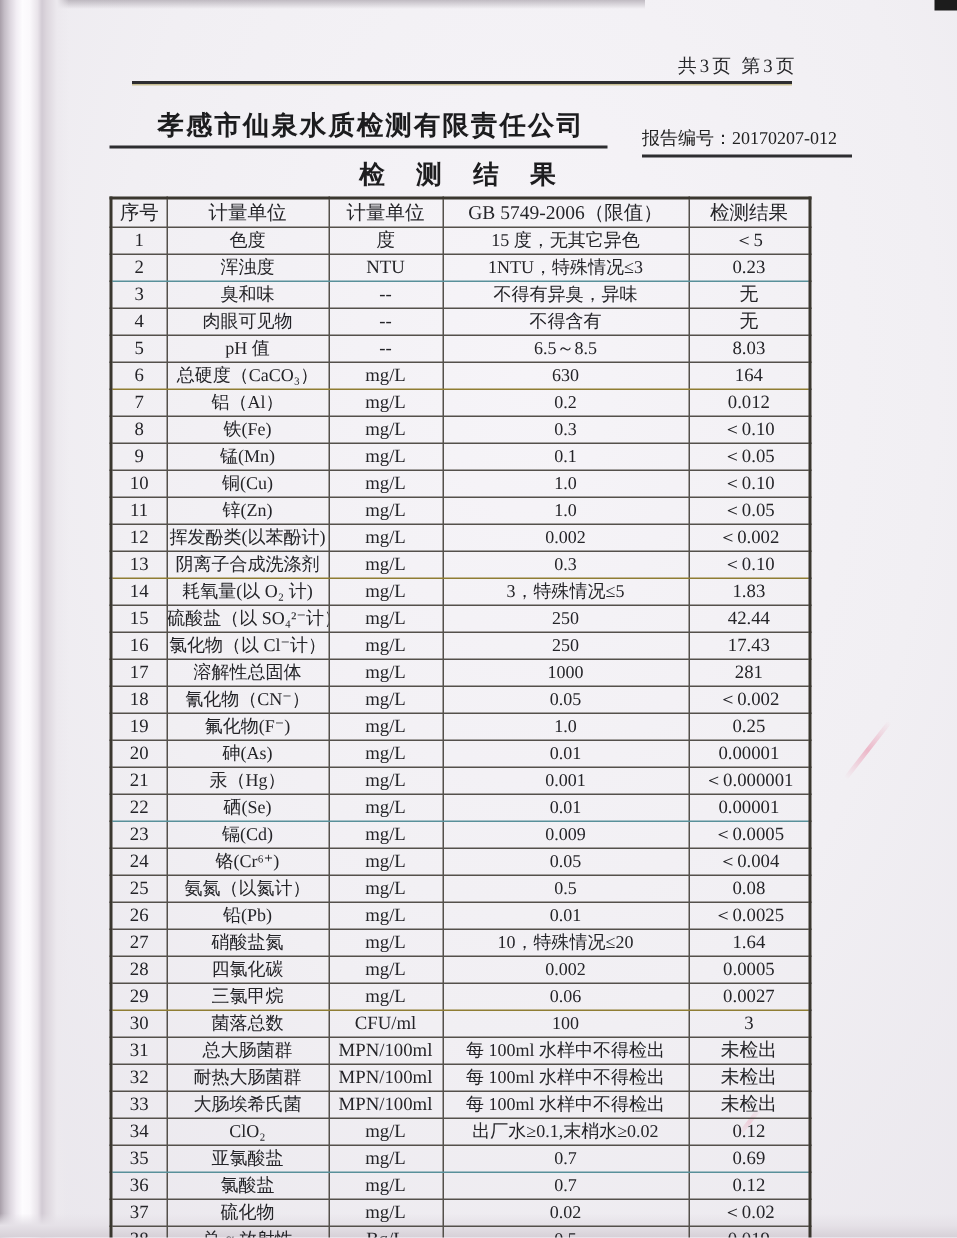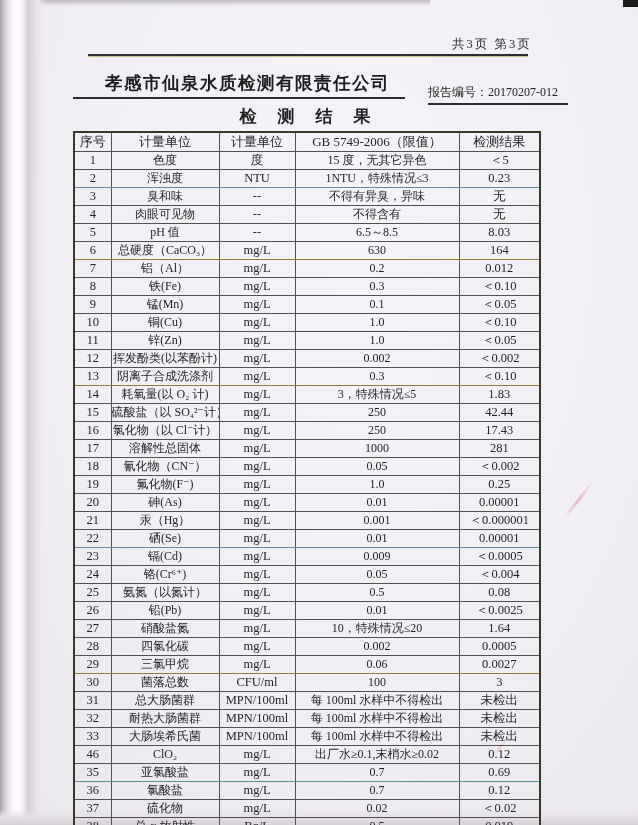--- a/index.html
+++ b/index.html
@@ -345,21 +345,21 @@
           <td>未检出</td>
         </tr>
         <tr>
           <td>33</td>
           <td>大肠埃希氏菌</td>
           <td>MPN/100ml</td>
           <td>每 100ml 水样中不得检出</td>
           <td>未检出</td>
         </tr>
         <tr>
-          <td>46</td>
+          <td>34</td>
           <td>ClO₂</td>
           <td>mg/L</td>
           <td>出厂水≥0.1,末梢水≥0.02</td>
           <td>0.12</td>
         </tr>
         <tr>
           <td>35</td>
           <td>亚氯酸盐</td>
           <td>mg/L</td>
           <td>0.7</td>

